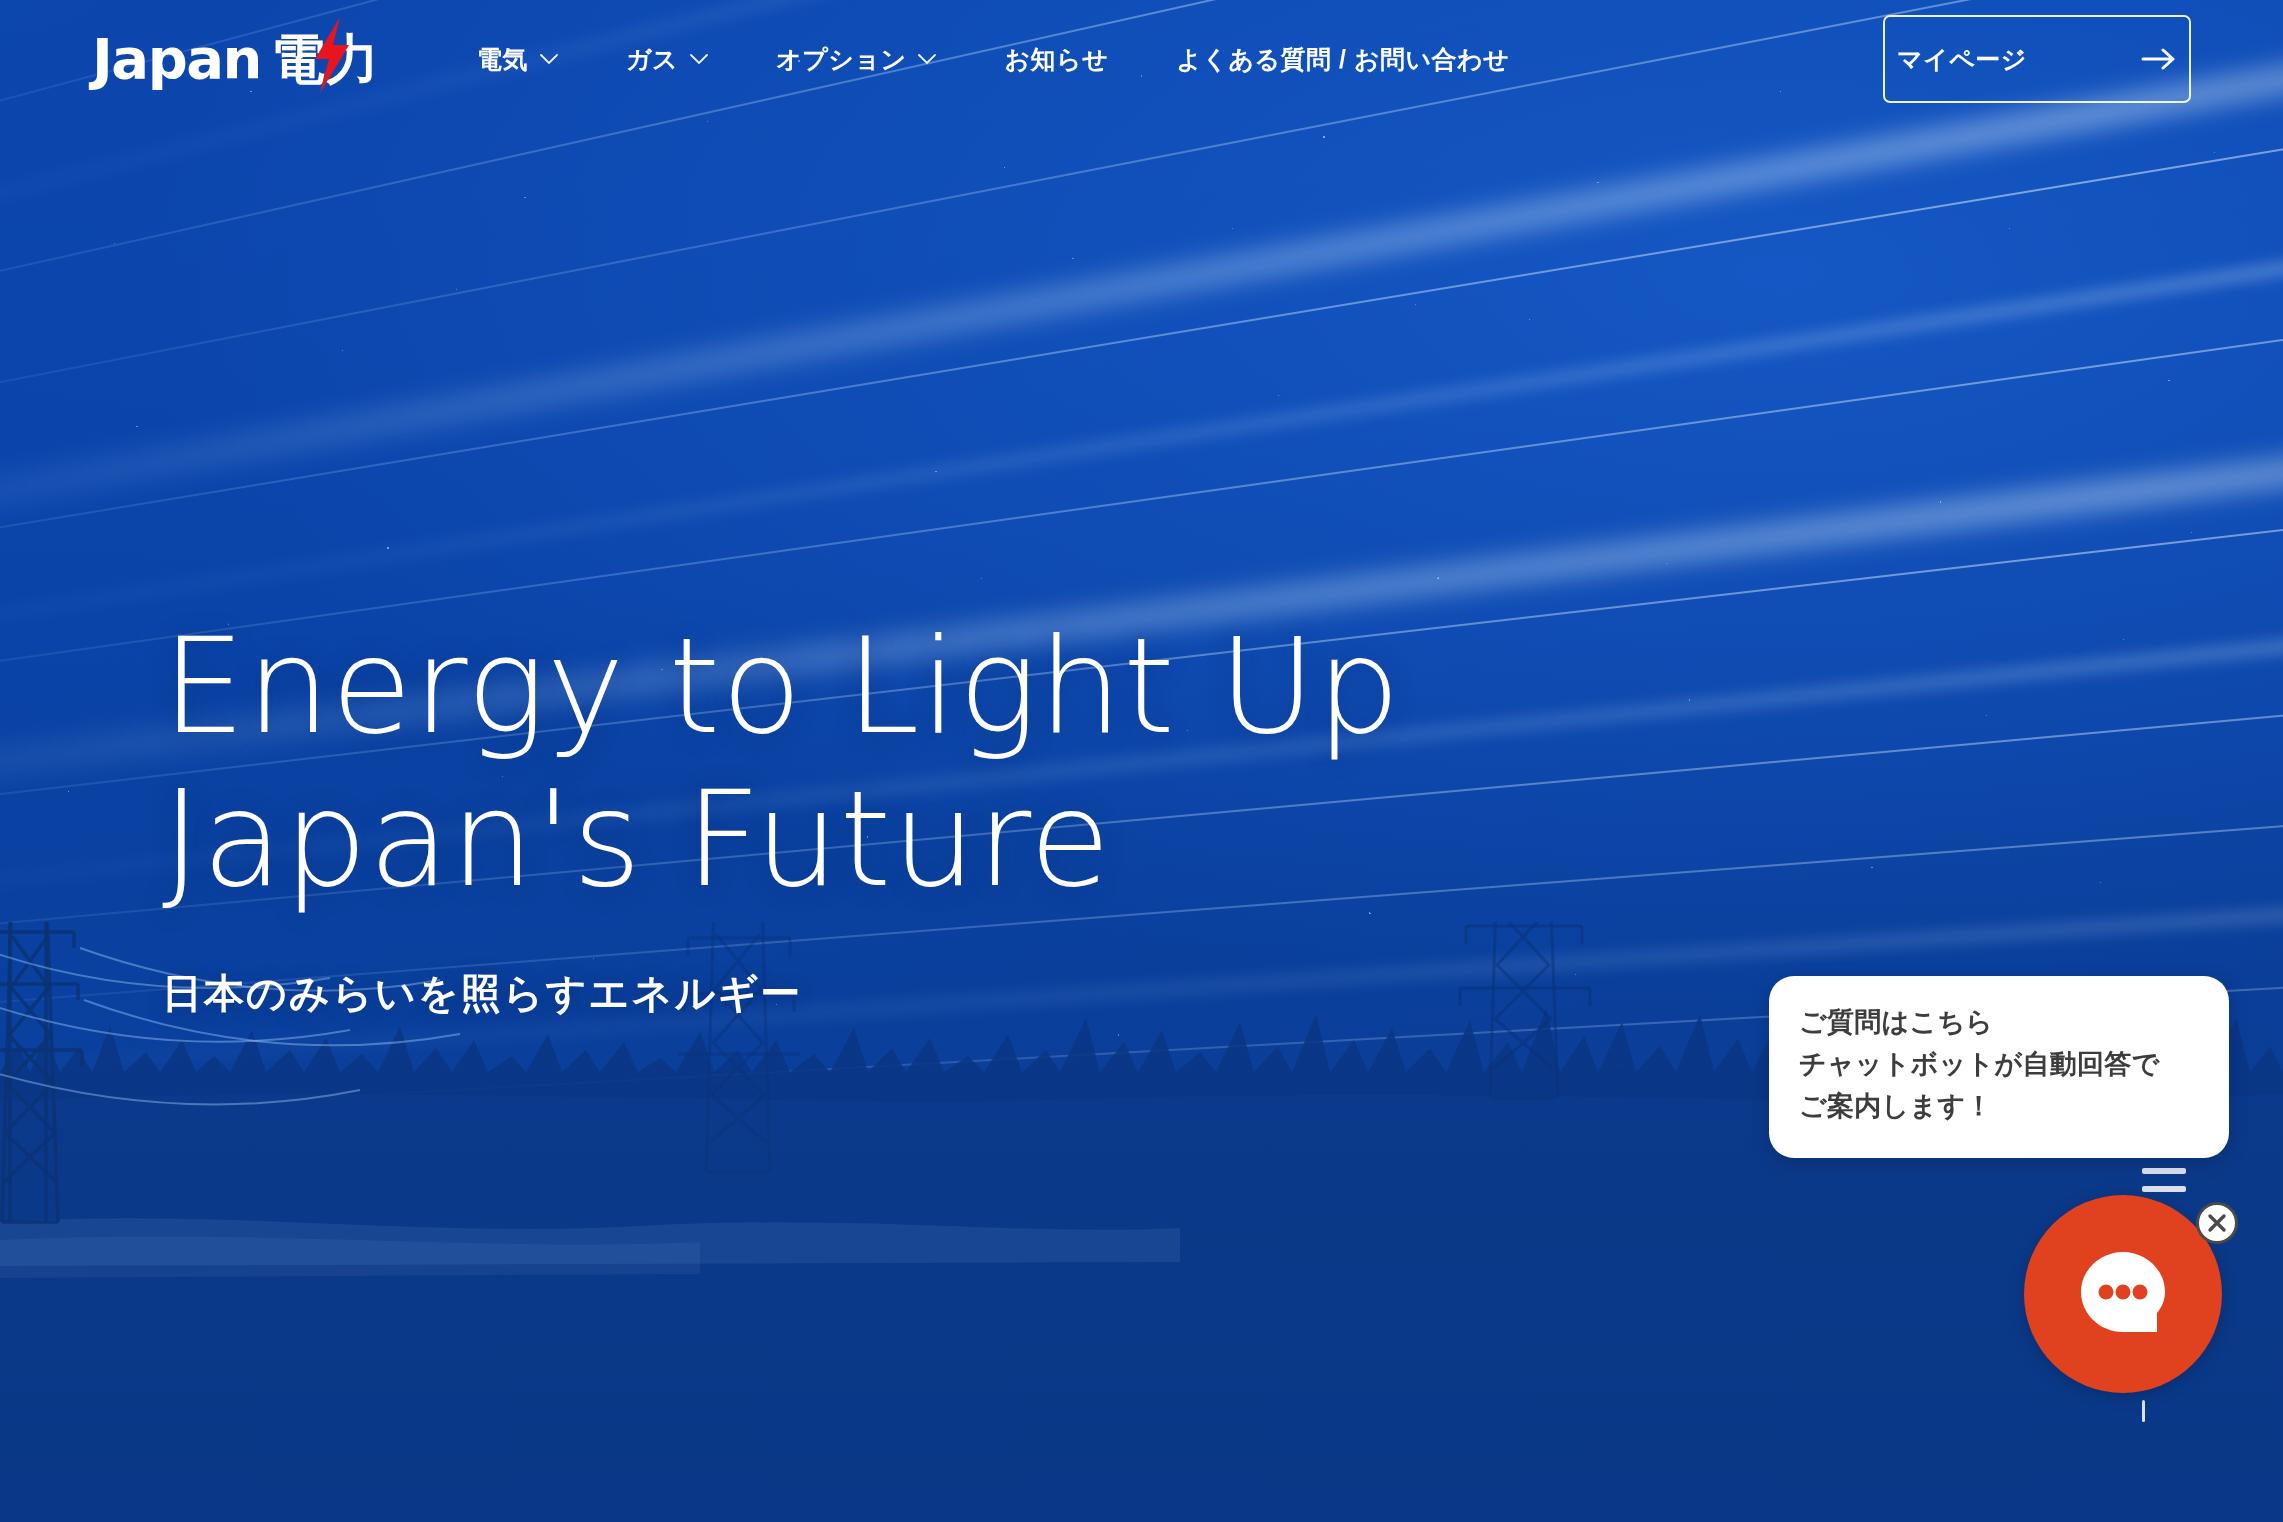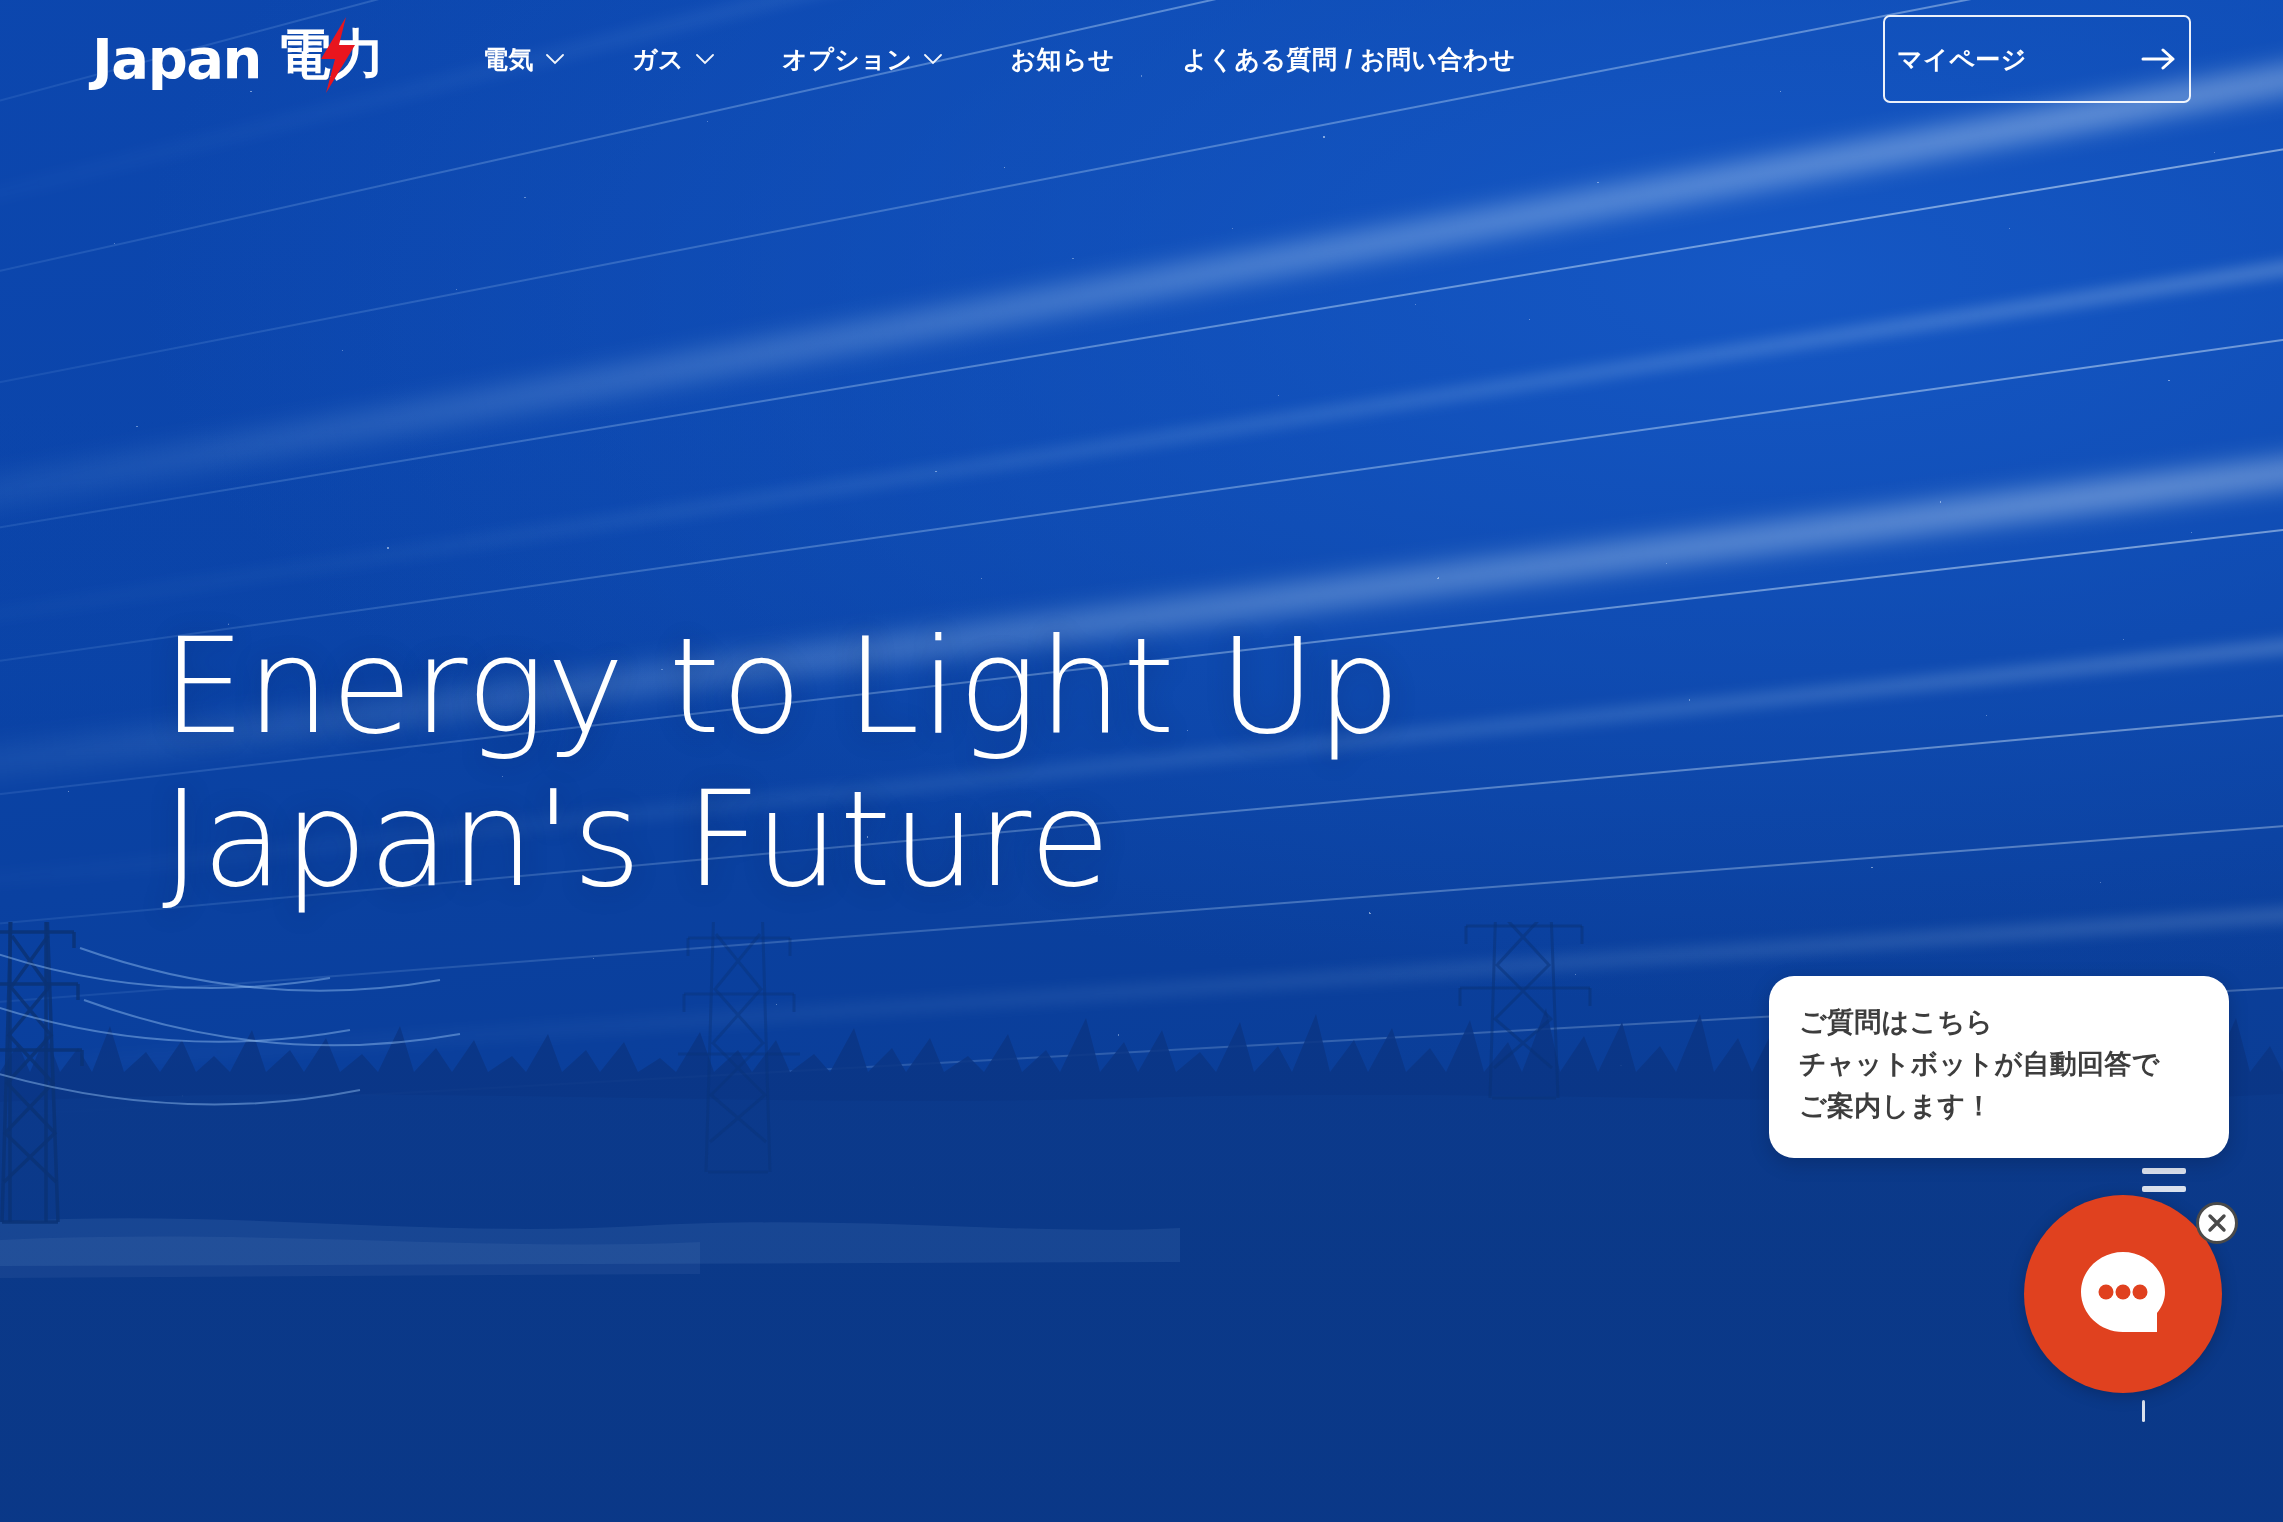--- a/index.html
+++ b/index.html
@@ -153,26 +153,26 @@
   }
   .logo-latin{
     font-family:"DejaVu Sans","Liberation Sans",sans-serif;
     font-weight:700;
     font-size:56px;
     letter-spacing:-1.5px;
     color:#ffffff;
     line-height:1;
   }
   .logo-kanji{
-    font-family:Liberation Mono, monospace;
+    font-family:Liberation Sans, sans-serif;
     font-weight:700;
     font-size:54px;
     color:#ffffff;
     line-height:1;
-    margin-left:16px;
+    margin-left:10px;
     position:relative;
   }
   .logo-bolt{
     position:absolute;
     right:26px;
     top:-10px;
     width:44px; height:76px;
     pointer-events:none;
   }
 
@@ -442,20 +442,21 @@
       <span>マイページ</span>
       <svg class="arrow-ico" viewBox="0 0 36 22">
         <path d="M2 11 L32 11 M22 2 L32 11 L22 20" stroke="#ffffff" stroke-width="3" fill="none" stroke-linecap="round" stroke-linejoin="round"></path>
       </svg>
     </div>
   </header>
 
   <div class="hero">
     <h1>Energy to Light Up
 Japan's Future</h1>
+    <p class="sub">日本のみらいを照らすエネルギー</p>
   </div>
 
   <div class="ghost-mark" style="left:2142px; top:1168px; width:44px; height:6px;"></div>
   <div class="ghost-mark" style="left:2142px; top:1186px; width:44px; height:6px;"></div>
   <div class="ghost-mark" style="left:2142px; top:1400px; width:3px; height:22px;"></div>
 
   <div class="chat-tip">
     <p>ご質問はこちら
 チャットボットが自動回答で
 ご案内します！</p>

